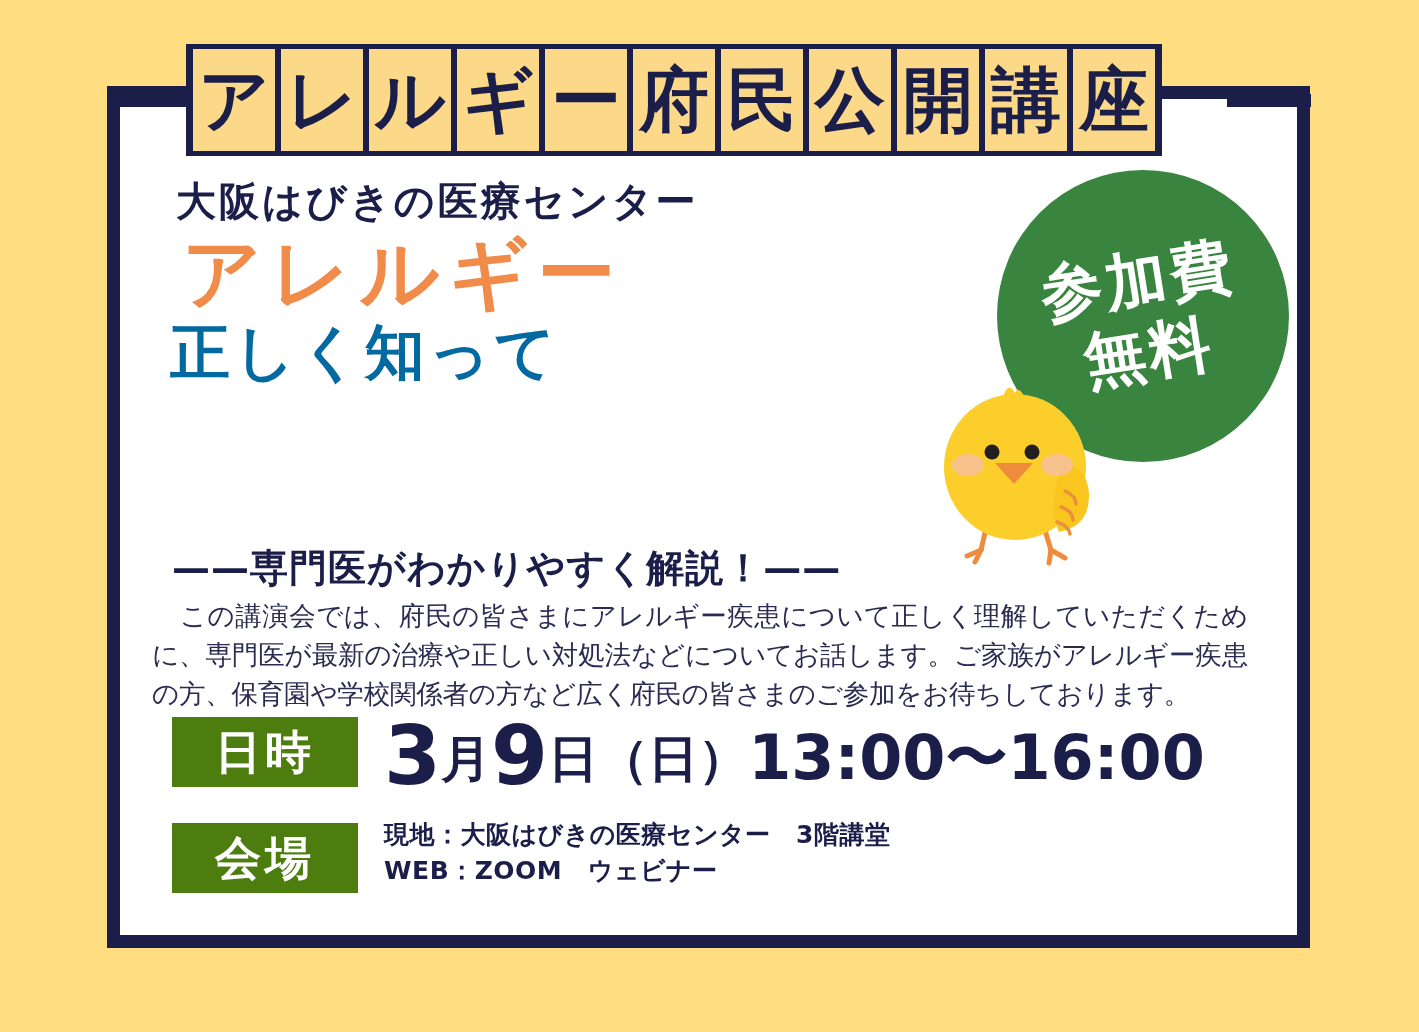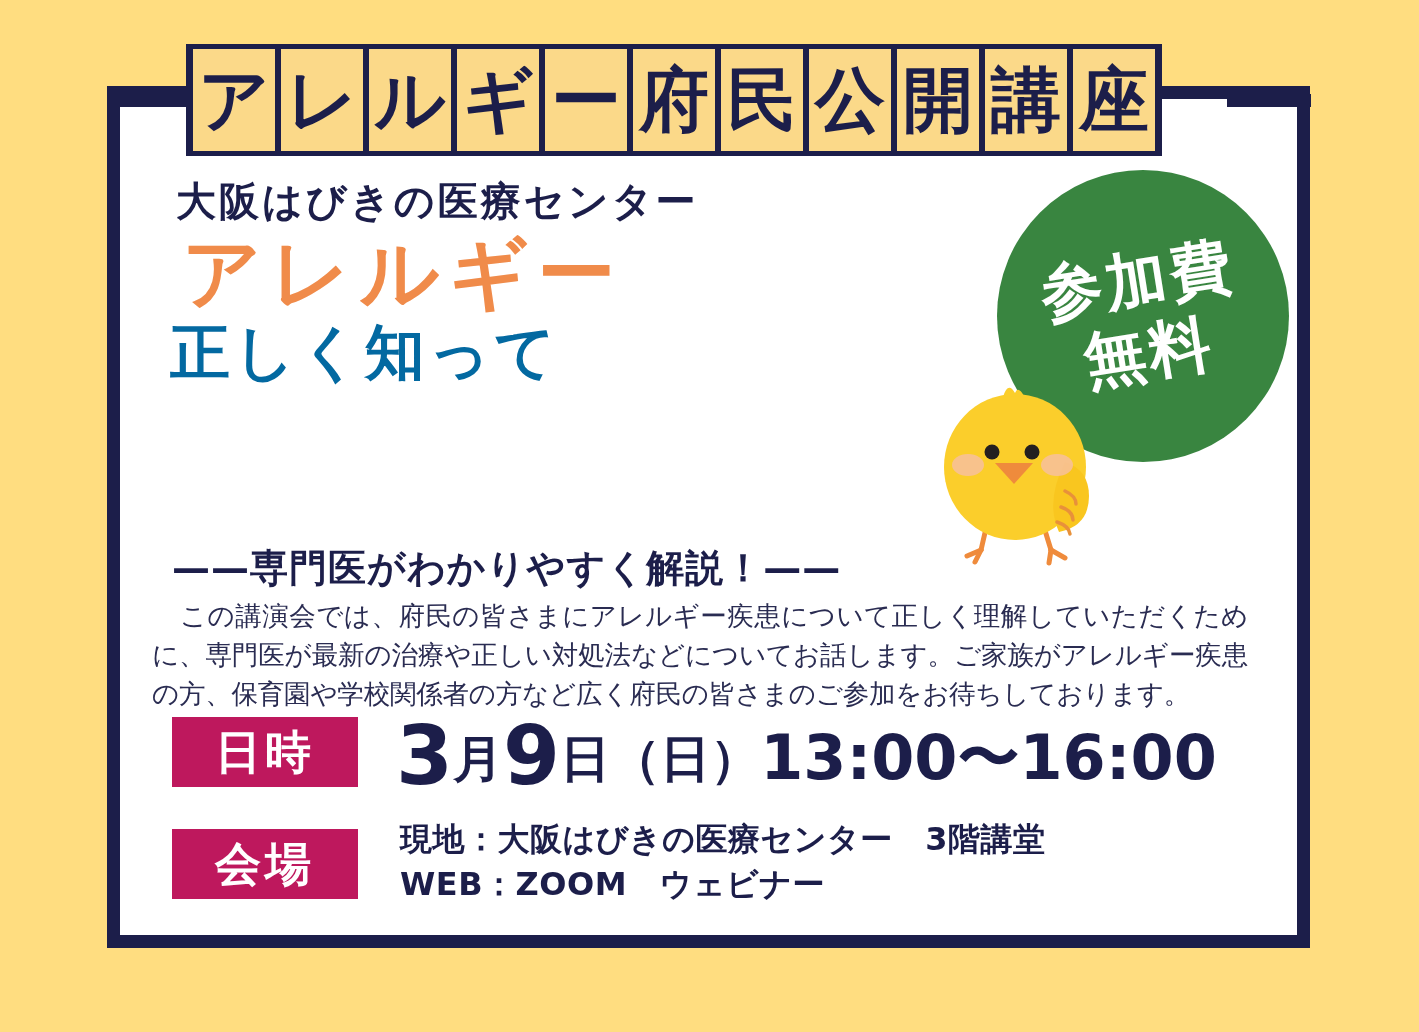--- a/index.html
+++ b/index.html
@@ -159,66 +159,65 @@
   
   .info-row {
     position: absolute;
     display: flex;
     align-items: flex-start;
   }
   .info-row.datetime { left: 52px; top: 618px; }
   .info-row.venue    { left: 52px; top: 718px; }
 
   .info-badge {
-    background: #be185d;
+    background: #4d7c0f;
     color: #FFFFFF;
     font-weight: bold;
     text-align: center;
     font-family: "DejaVu Sans", "Liberation Sans", sans-serif;
   }
   .info-row.datetime .info-badge {
     width: 186px;
     height: 70px;
     line-height: 70px;
     font-size: 46px;
     letter-spacing: 4px;
   }
   .info-row.venue .info-badge {
     width: 186px;
     height: 70px;
     line-height: 70px;
     font-size: 46px;
     letter-spacing: 4px;
-    margin-top: 12px;
+    margin-top: 6px;
   }
 
   .datetime-value {
-    margin-left: 38px;
+    margin-left: 26px;
     color: #1C1E4A;
     font-weight: bold;
     white-space: nowrap;
     font-family: "DejaVu Sans", "Liberation Sans", sans-serif;
     line-height: 78px;
   }
   .datetime-value .big { font-size: 82px; vertical-align: -2px; }
   .datetime-value .mid { font-size: 50px; vertical-align: 6px; }
   .datetime-value .time { font-size: 62px; vertical-align: 3px; }
 
   .venue-lines {
     margin-left: 26px;
     color: #1C1E4A;
     font-weight: bold;
     font-family: "DejaVu Sans", "Liberation Sans", sans-serif;
   }
   .venue-line {
-    font-size: 32px;
+    font-size: 25px;
     line-height: 1.42;
     white-space: pre;
     letter-spacing: 0.5px;
-    margin-left: 16px;
   }
 
   
   .free-badge {
     position: absolute;
     left: 877px;
     top: 71px;
     width: 292px;
     height: 292px;
     border-radius: 50%;

